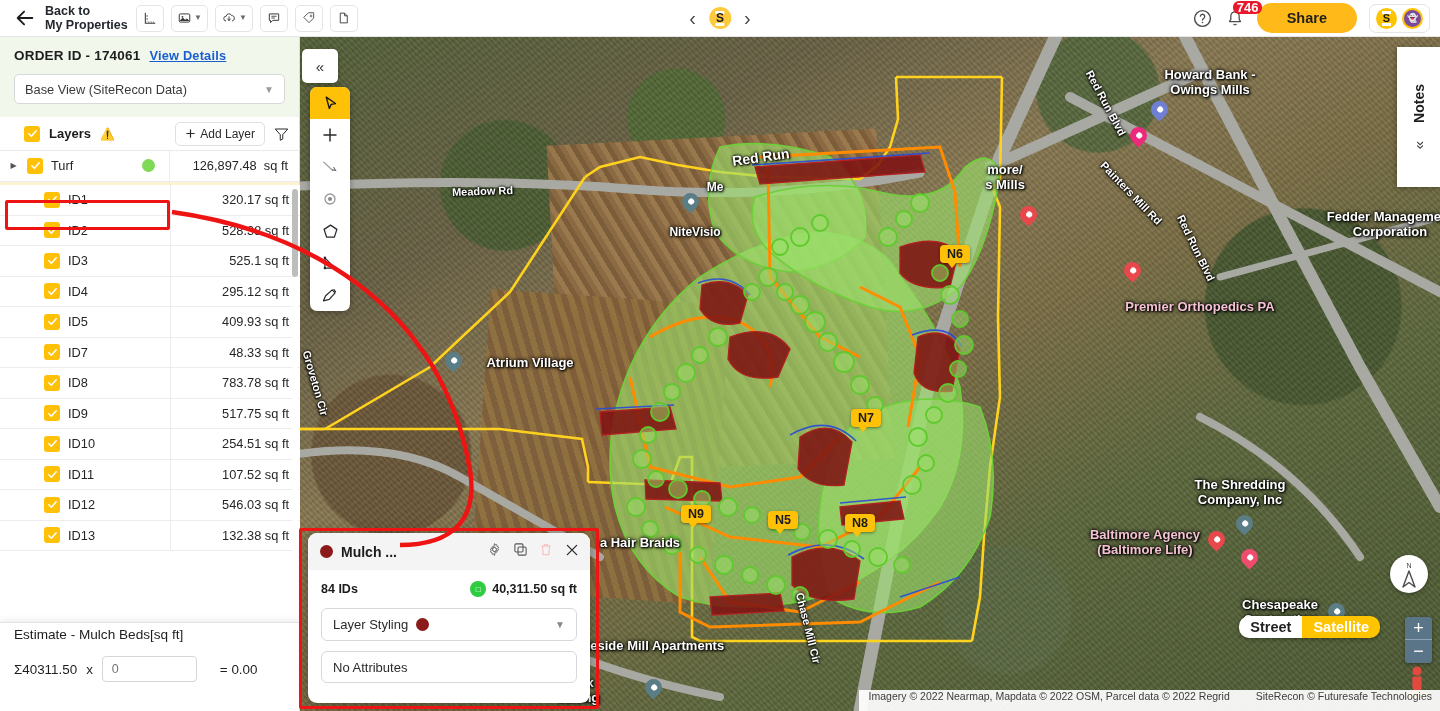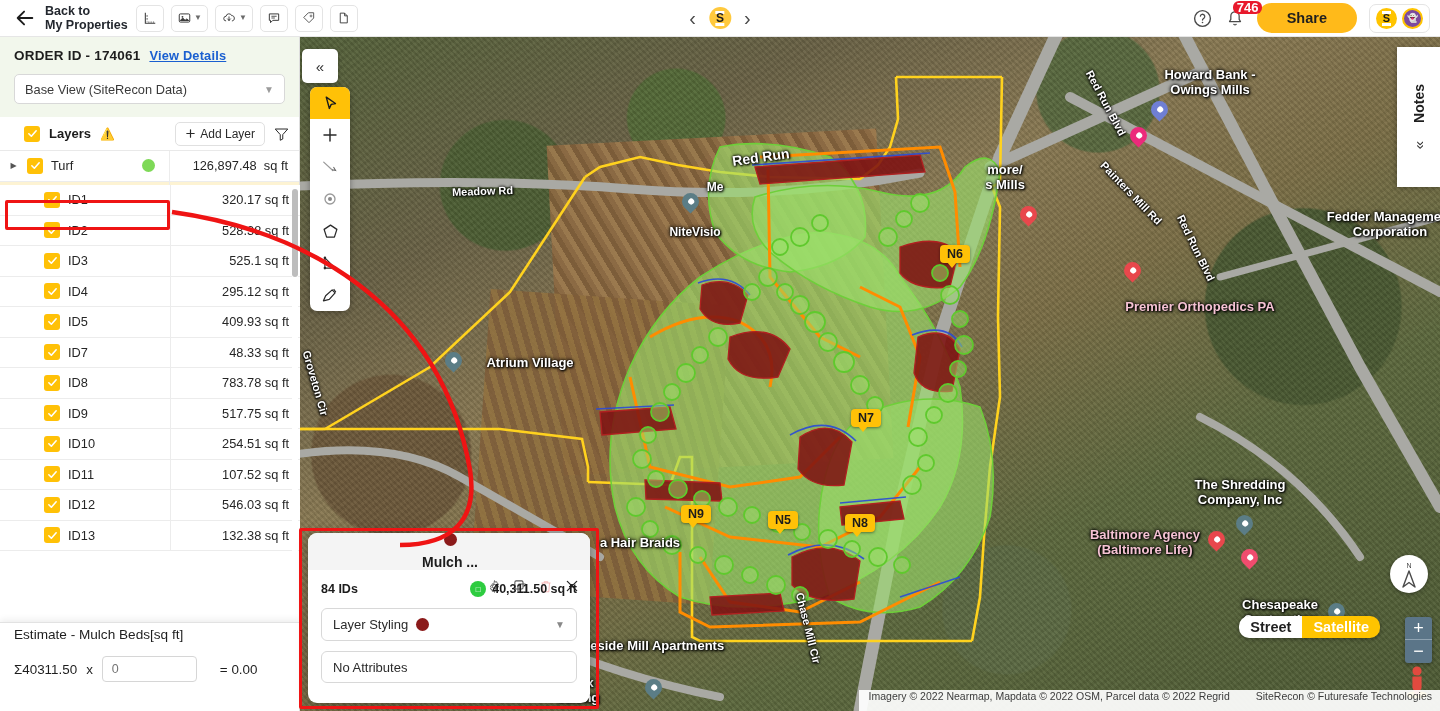--- a/index.html
+++ b/index.html
@@ -251,21 +251,21 @@
   }
 
   
   .popup {
     position: absolute; left: 308px; top: 533px; width: 282px; height: 170px;
     background: #fff; border-radius: 9px; box-shadow: 0 2px 12px rgba(0,0,0,.35);
     z-index: 58; overflow: hidden;
   }
   .pop-head {
     height: 37px; background: #f4f4f4; display: flex; align-items: center;
-    padding: 0 10px 0 12px; gap: 8px; flex-direction: column;
+    padding: 0 10px 0 12px; gap: 8px;
   }
   .pop-title { font-size: 14px; font-weight: 600; color: #1c1c1c; }
   .pop-icons { margin-left: auto; display: flex; align-items: center; gap: 11px; }
   .pop-body { padding: 11px 13px 0 13px; }
   .pop-stats { display: flex; align-items: center; font-size: 12.5px; font-weight: 700; color: #1c1c1c; }
   .pop-area { margin-left: auto; display: flex; align-items: center; gap: 6px; }
   .area-ico {
     width: 16px; height: 16px; border-radius: 50%; background: #2ecc40;
     display: flex; align-items: center; justify-content: center; font-size: 8px; color: #fff; font-weight: 700;
   }

